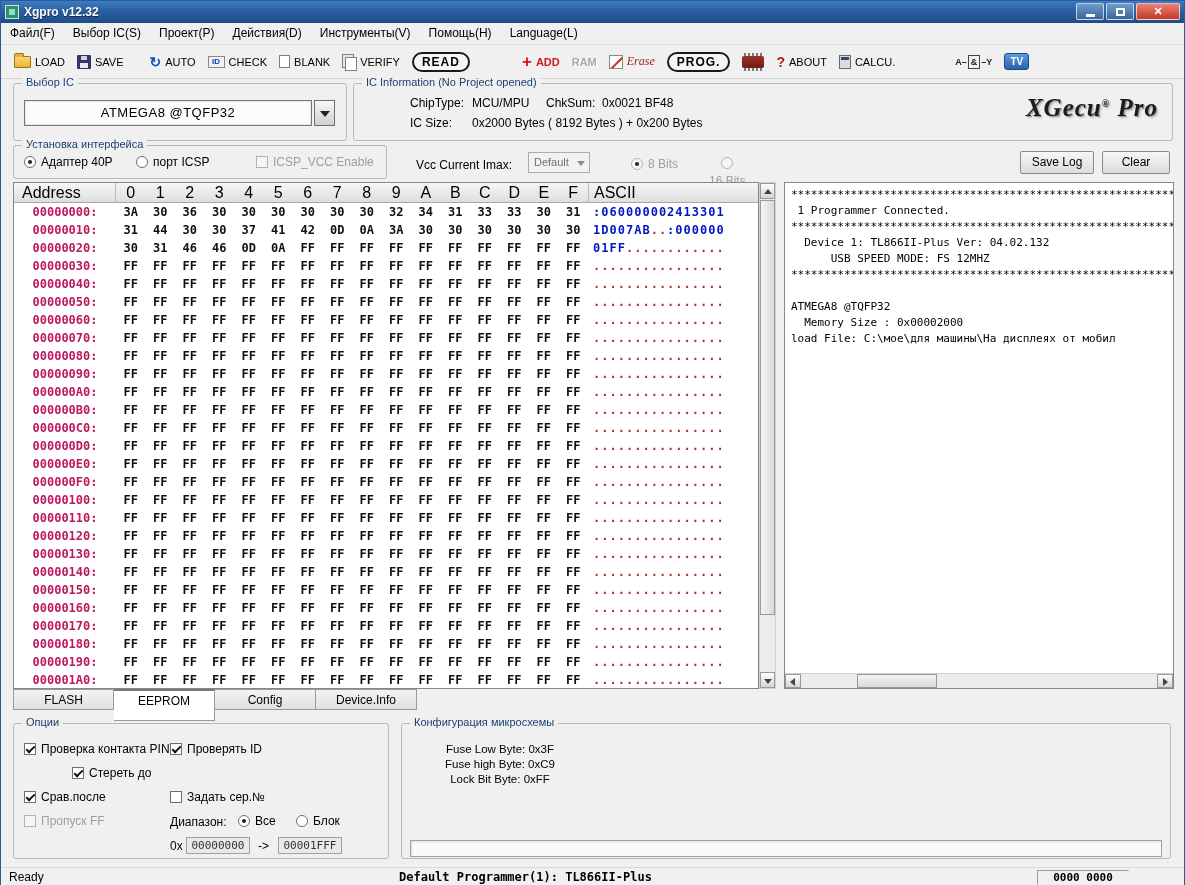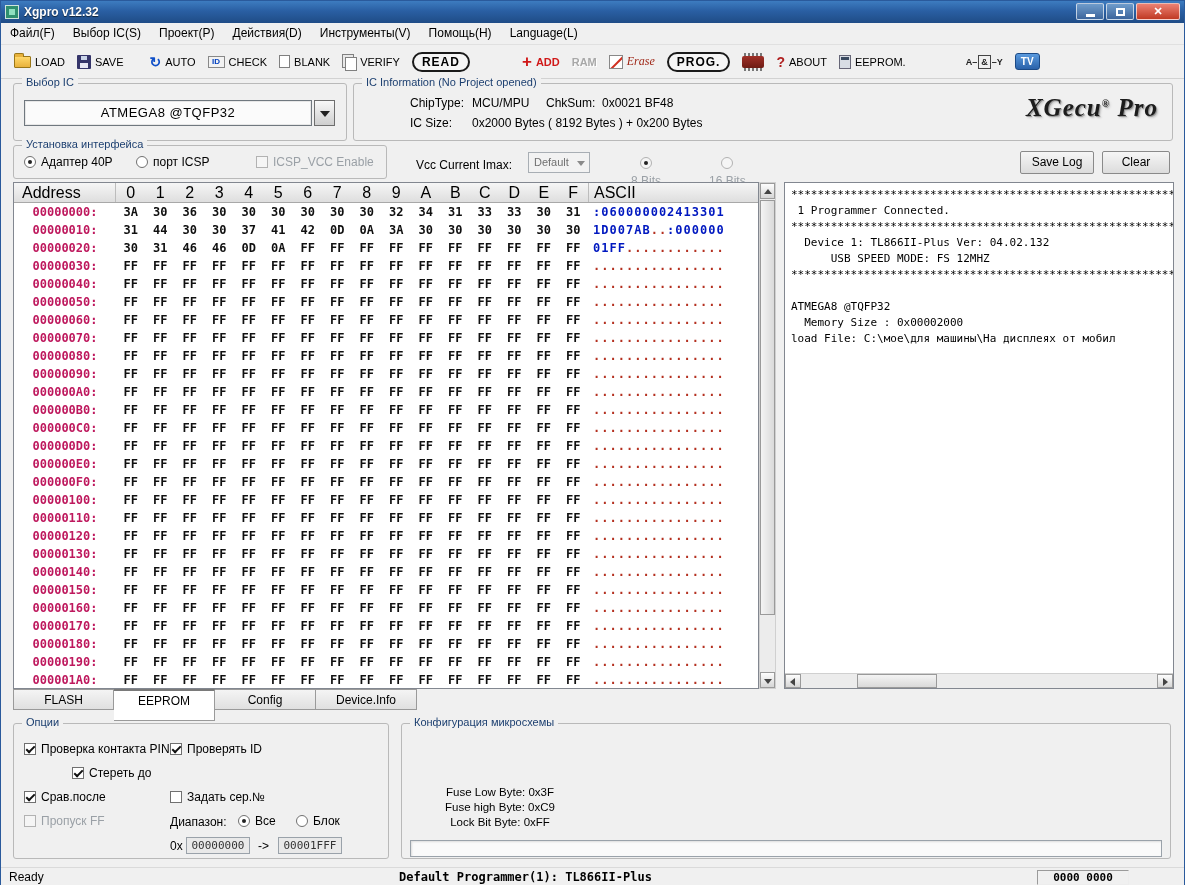--- a/index.html
+++ b/index.html
@@ -96,21 +96,21 @@
   .cbox { width:12px; height:12px; background:#fff; border:1px solid #707070; position:relative; flex:none; }
   .cbox.on::after { content:""; position:absolute; left:1px; top:2px; width:7px; height:3px; border-left:2px solid #111; border-bottom:2px solid #111; transform:rotate(-45deg); }
   .rad { width:12px; height:12px; border:1px solid #707070; border-radius:50%; background:#fff; position:relative; flex:none; }
   .rad.on::after { content:""; position:absolute; left:3px; top:3px; width:4px; height:4px; border-radius:50%; background:#222; }
   .dis { color:#9aa0a6; }
   .dis .cbox, .dis .rad { border-color:#b2b2b2; background:#f5f5f5; }
 
   .vcc-label { position:absolute; left:415px; top:157px; }
   .vcc-select { position:absolute; left:527px; top:151px; width:62px; height:21px; border:1px solid #a8aeb4; background:#f2f2f2; color:#707070; font-size:11px; line-height:19px; padding-left:5px; }
   .vcc-select::after { content:""; position:absolute; right:4px; top:8px; border:4px solid transparent; border-top:5px solid #8a8a8a; }
-  .bits8  { left:630px; top:156px;flex-direction:column; }
+  .bits8  { left:630px; top:156px; }
   .bits16 { left:708px; top:156px;flex-direction:column; }
 
   .btn { position:absolute; height:23px; background:linear-gradient(#f6f6f6,#dcdcdc); border:1px solid #8a8a8a; border-radius:2px; text-align:center; line-height:21px; font-size:12px; }
   #btn-savelog { left:1019px; top:150px; width:74px; }
   #btn-clear   { left:1101px; top:150px; width:68px; }
 
   
   #hexpanel { position:absolute; left:12px; top:181px; width:746px; height:507px; background:#fff; border:1px solid #828790; overflow:hidden; }
   .hex-header { height:20px; display:flex; background:linear-gradient(#f6f6f6,#dedede); border-bottom:1px solid #a8a8a8; font-size:16px; }
   .hh-addr { width:102px; padding-left:8px; line-height:19px; border-right:1px solid #bcbcbc; }
@@ -146,21 +146,21 @@
   .tabs { position:absolute; left:12px; top:688px; display:flex; }
   .tab { width:101px; height:21px; line-height:20px; text-align:center; font-size:12px;
     background:linear-gradient(#f4f4f4,#e0e0e0); border:1px solid #9a9a9a; border-left:none; }
   .tab:first-child { border-left:1px solid #9a9a9a; }
   .tab.active { background:#fff; border-top:2px solid #7a7a7a; height:32px; }
 
   
   .opt-field { position:absolute; height:17px; width:64px; border:1px solid #9aa2aa; background:#e9e9e9; text-align:center; font-family:"DejaVu Sans Mono", monospace; font-size:11px; line-height:15px; color:#333; }
 
   
-  #cfg-lines { position:absolute; left:10px; top:18px; width:176px; text-align:center;margin-top:43px; }
+  #cfg-lines { position:absolute; left:10px; top:18px; width:176px; text-align:center; }
   .cfg-line { font-size:11.5px; line-height:15px; }
   .cfg-box { position:absolute; left:8px; top:116px; width:752px; height:17px; border:1px solid #9aa2aa; background:#fafafa; box-shadow:inset 1px 1px 2px #ddd; }
 
   
   .statusbar { position:absolute; left:0; top:866px; width:100%; height:19px; background:#f0f0f0; border-top:1px solid #dadada; }
   .sb-ready { position:absolute; left:8px; top:2px; font-size:12px; }
   .sb-prog { position:absolute; left:398px; top:2px; font-family:"DejaVu Sans Mono", monospace; font-weight:bold; font-size:12px; }
   .sb-count { position:absolute; left:1036px; top:2px; width:92px; height:15px; border:1px solid; border-color:#9a9a9a #ededed #ededed #9a9a9a;
     text-align:center; font-family:"DejaVu Sans Mono", monospace; font-weight:bold; font-size:11px; line-height:13px; }
 </style>
@@ -235,21 +235,21 @@
     <div class="oval-btn" style="margin-right:12px">PROG.</div>
     <div class="tbtn">
       <span class="ic-chip"></span>
     </div>
     <div class="tbtn">
       <span class="ic-q"></span>
       <span class="tlabel">ABOUT</span>
     </div>
     <div class="tbtn">
       <span class="ic-calc"></span>
-      <span class="tlabel">EEPROM.</span>
+      <span class="tlabel">CALCU.</span>
     </div>
     <div class="tsp" style="width:48px"></div>
     <div class="tbtn">
       <span class="ic-logic">
           <span class="lg-a"></span>
           <span class="lg-amp"></span>
           <span class="lg-y"></span>
         </span>
     </div>
     <div class="tbtn">

